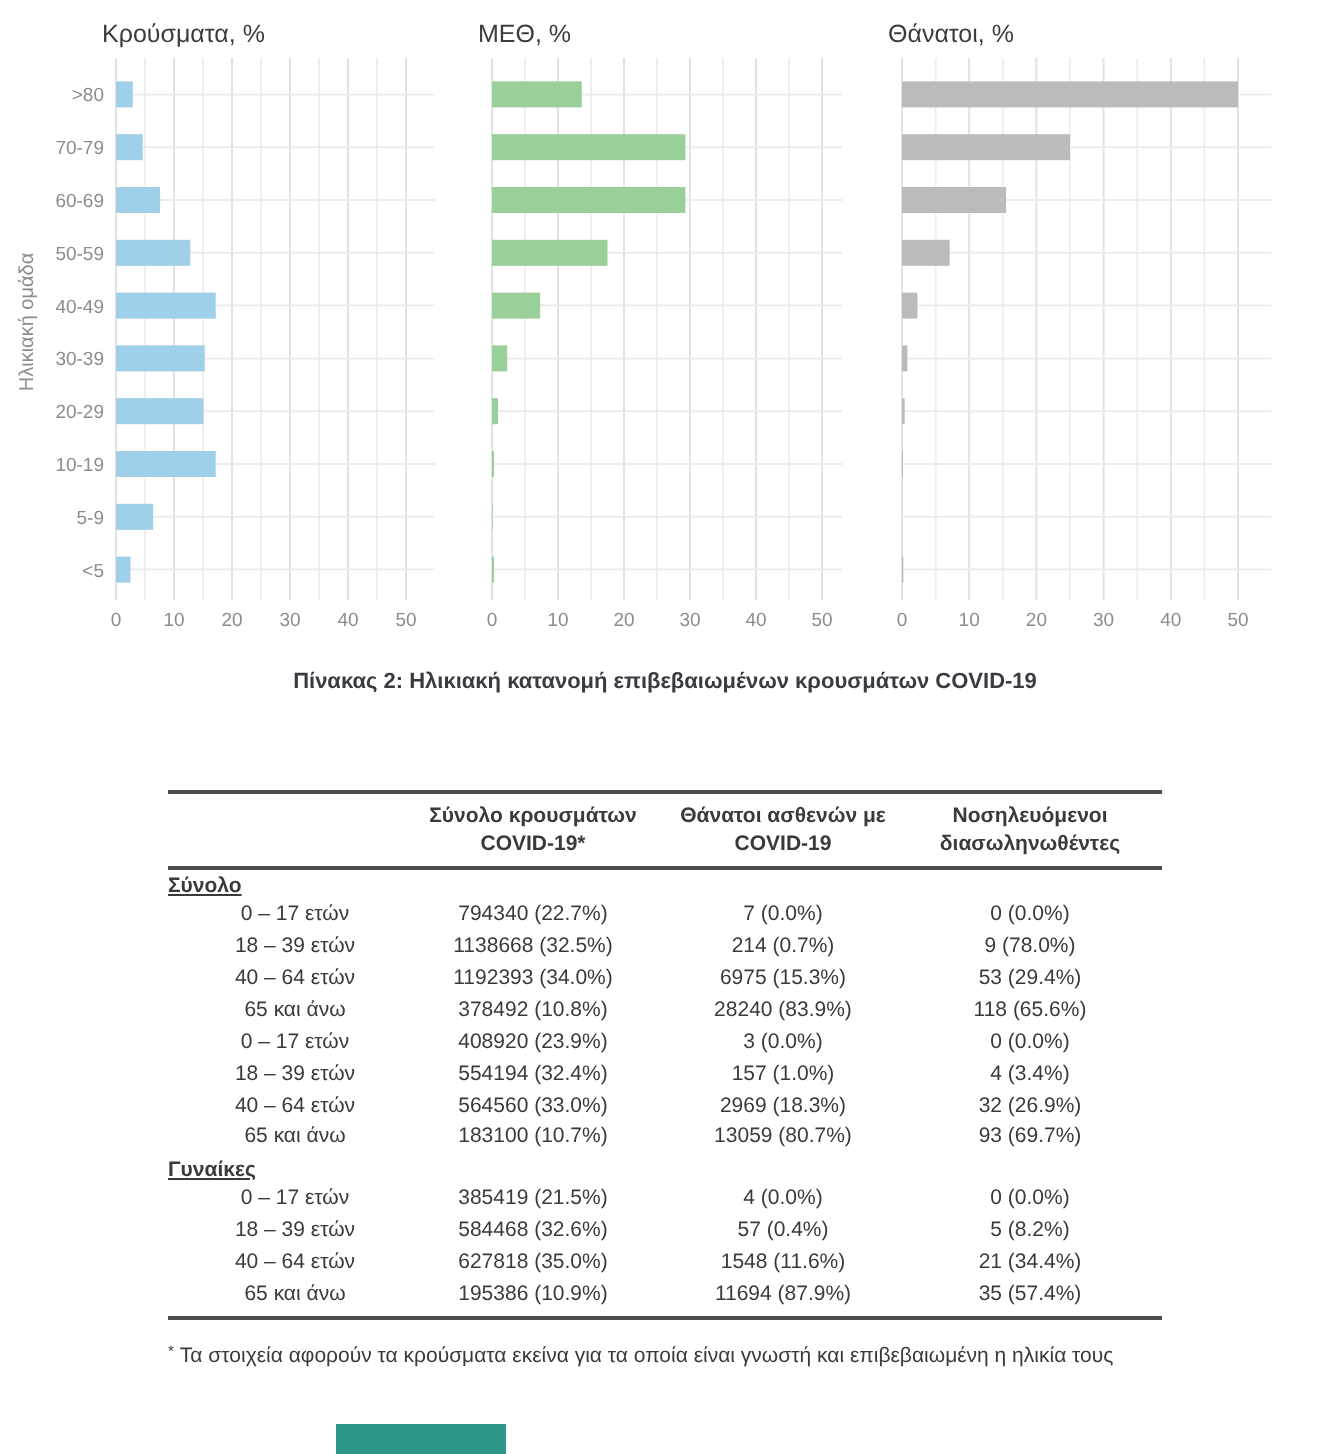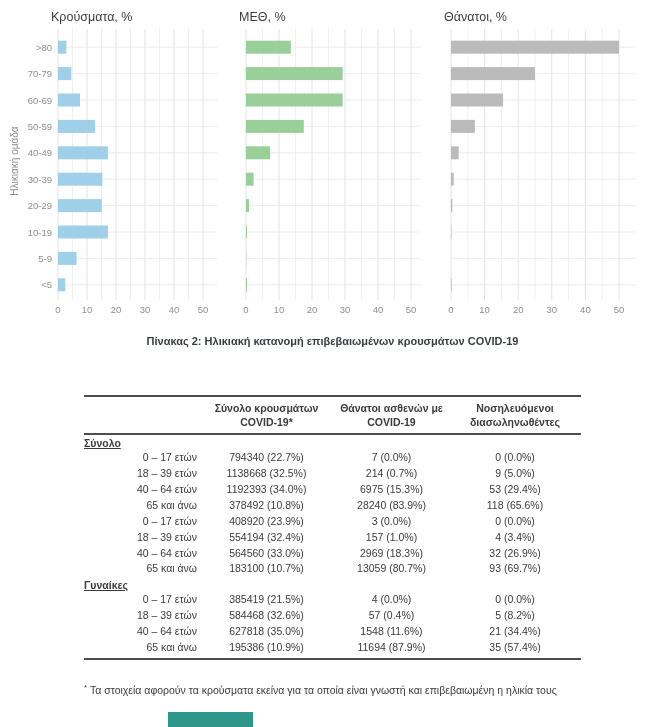--- a/index.html
+++ b/index.html
@@ -14,23 +14,23 @@
   svg text{font-family:"Liberation Sans",sans-serif;}
   .intro{margin:16px 10px 0 8px;font-size:11px;line-height:1.68;color:#3a3a3a;}
   .caption{margin:17px 0 0;text-align:center;font-size:11px;font-weight:700;color:#383c42;}
   .tablewrap{width:497px;margin:10px auto 0;}
   table{width:100%;border-collapse:collapse;font-size:10.5px;color:#3a3a3a;table-layout:fixed;margin-top:48px;}
   thead th{border-top:2px solid #4d4d4d;border-bottom:2px solid #4d4d4d;font-weight:700;
            white-space:pre-line;padding:4px 2px;text-align:center;line-height:1.35;}
   thead th.corner{text-align:left;}
   tbody th{text-align:left;font-weight:700;padding:2px 0 1px;text-decoration:underline;}
   tbody td{text-align:center;padding:1px 2px;line-height:1.32;}
-  tbody td.agecol{text-align:right;padding-left:14px;}
+  tbody td.agecol{text-align:center;padding-left:14px;}
   tr.last th, tr.last td{border-bottom:2px solid #4d4d4d;padding-bottom:3px;}
-  .footnote{padding-top:0;font-size:10.5px;color:#3a3a3a;margin-top:24px;}
+  .footnote{padding-top:12px;font-size:10.5px;color:#3a3a3a;}
   .footnote sup{font-size:7.5px;margin-right:3px;vertical-align:top;position:relative;top:-1px;}
   .teal-block{position:absolute;left:168px;top:712px;width:85px;height:15px;background:#2f968c;}
 </style>
 </head>
 <body>
 
 <div class="page">
 
   <section class="charts">
     <div class="ylab">
@@ -201,21 +201,21 @@
           <tr>
             <td class="agecol">0 – 17 ετών</td>
             <td>794340 (22.7%)</td>
             <td>7 (0.0%)</td>
             <td>0 (0.0%)</td>
           </tr>
           <tr>
             <td class="agecol">18 – 39 ετών</td>
             <td>1138668 (32.5%)</td>
             <td>214 (0.7%)</td>
-            <td>9 (5.0%)</td>
+            <td>9 (78.0%)</td>
           </tr>
           <tr>
             <td class="agecol">40 – 64 ετών</td>
             <td>1192393 (34.0%)</td>
             <td>6975 (15.3%)</td>
             <td>53 (29.4%)</td>
           </tr>
           <tr>
             <td class="agecol">65 και άνω</td>
             <td>378492 (10.8%)</td>

